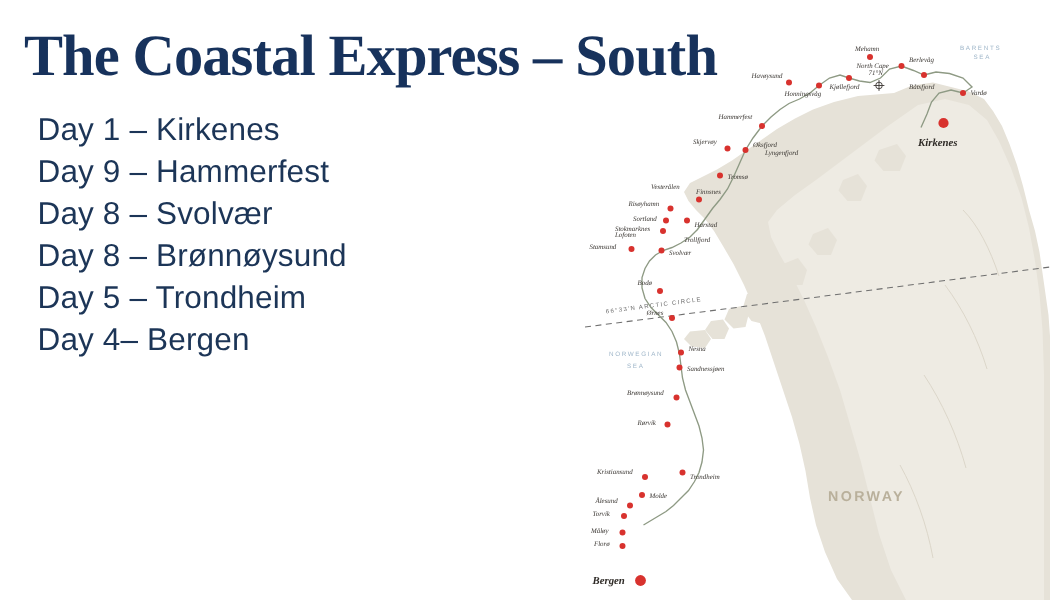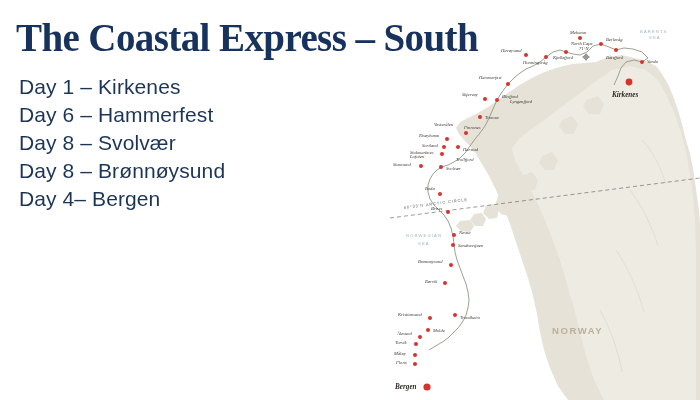--- a/index.html
+++ b/index.html
@@ -19,21 +19,21 @@
   .title{
     font-family:"Liberation Serif", serif;
     font-weight:700;
     font-size:39px;
     line-height:1.0;
     letter-spacing:-0.6px;
     color:#17325c;
     white-space:nowrap;
     margin:0 0 16px 0;
   }
-  .day-list{list-style:none;margin:3px;padding:0;}
+  .day-list{list-style:none;margin:9px;padding:0;}
   .day-list li{
     font-family:"Liberation Sans", sans-serif;
     font-size:21px;
     line-height:28px;
     color:#1c3557;
     white-space:nowrap;
     letter-spacing:0.1px;
   }
 
   
@@ -86,23 +86,24 @@
 <body>
 
 <div id="root">
 
   <div class="left-col">
 
     <h1 class="title">The Coastal Express – South</h1>
 
     <ul class="day-list">
       <li>Day 1 – Kirkenes</li>
-      <li>Day 6 – Hammerfest</li>
+      <li>Day 9 – Hammerfest</li>
       <li>Day 8 – Svolvær</li>
       <li>Day 8 – Brønnøysund</li>
+      <li>Day 5 – Trondheim</li>
       <li>Day 4– Bergen</li>
     </ul>
   </div>
 
   <div class="map-wrap">
     <svg viewBox="0 0 310 400" xmlns="http://www.w3.org/2000/svg">
 
       <g>
 
         <path class="land" d="M206,62 L218,57 L232,55 L244,58 L256,61 L266,66 L272,74

